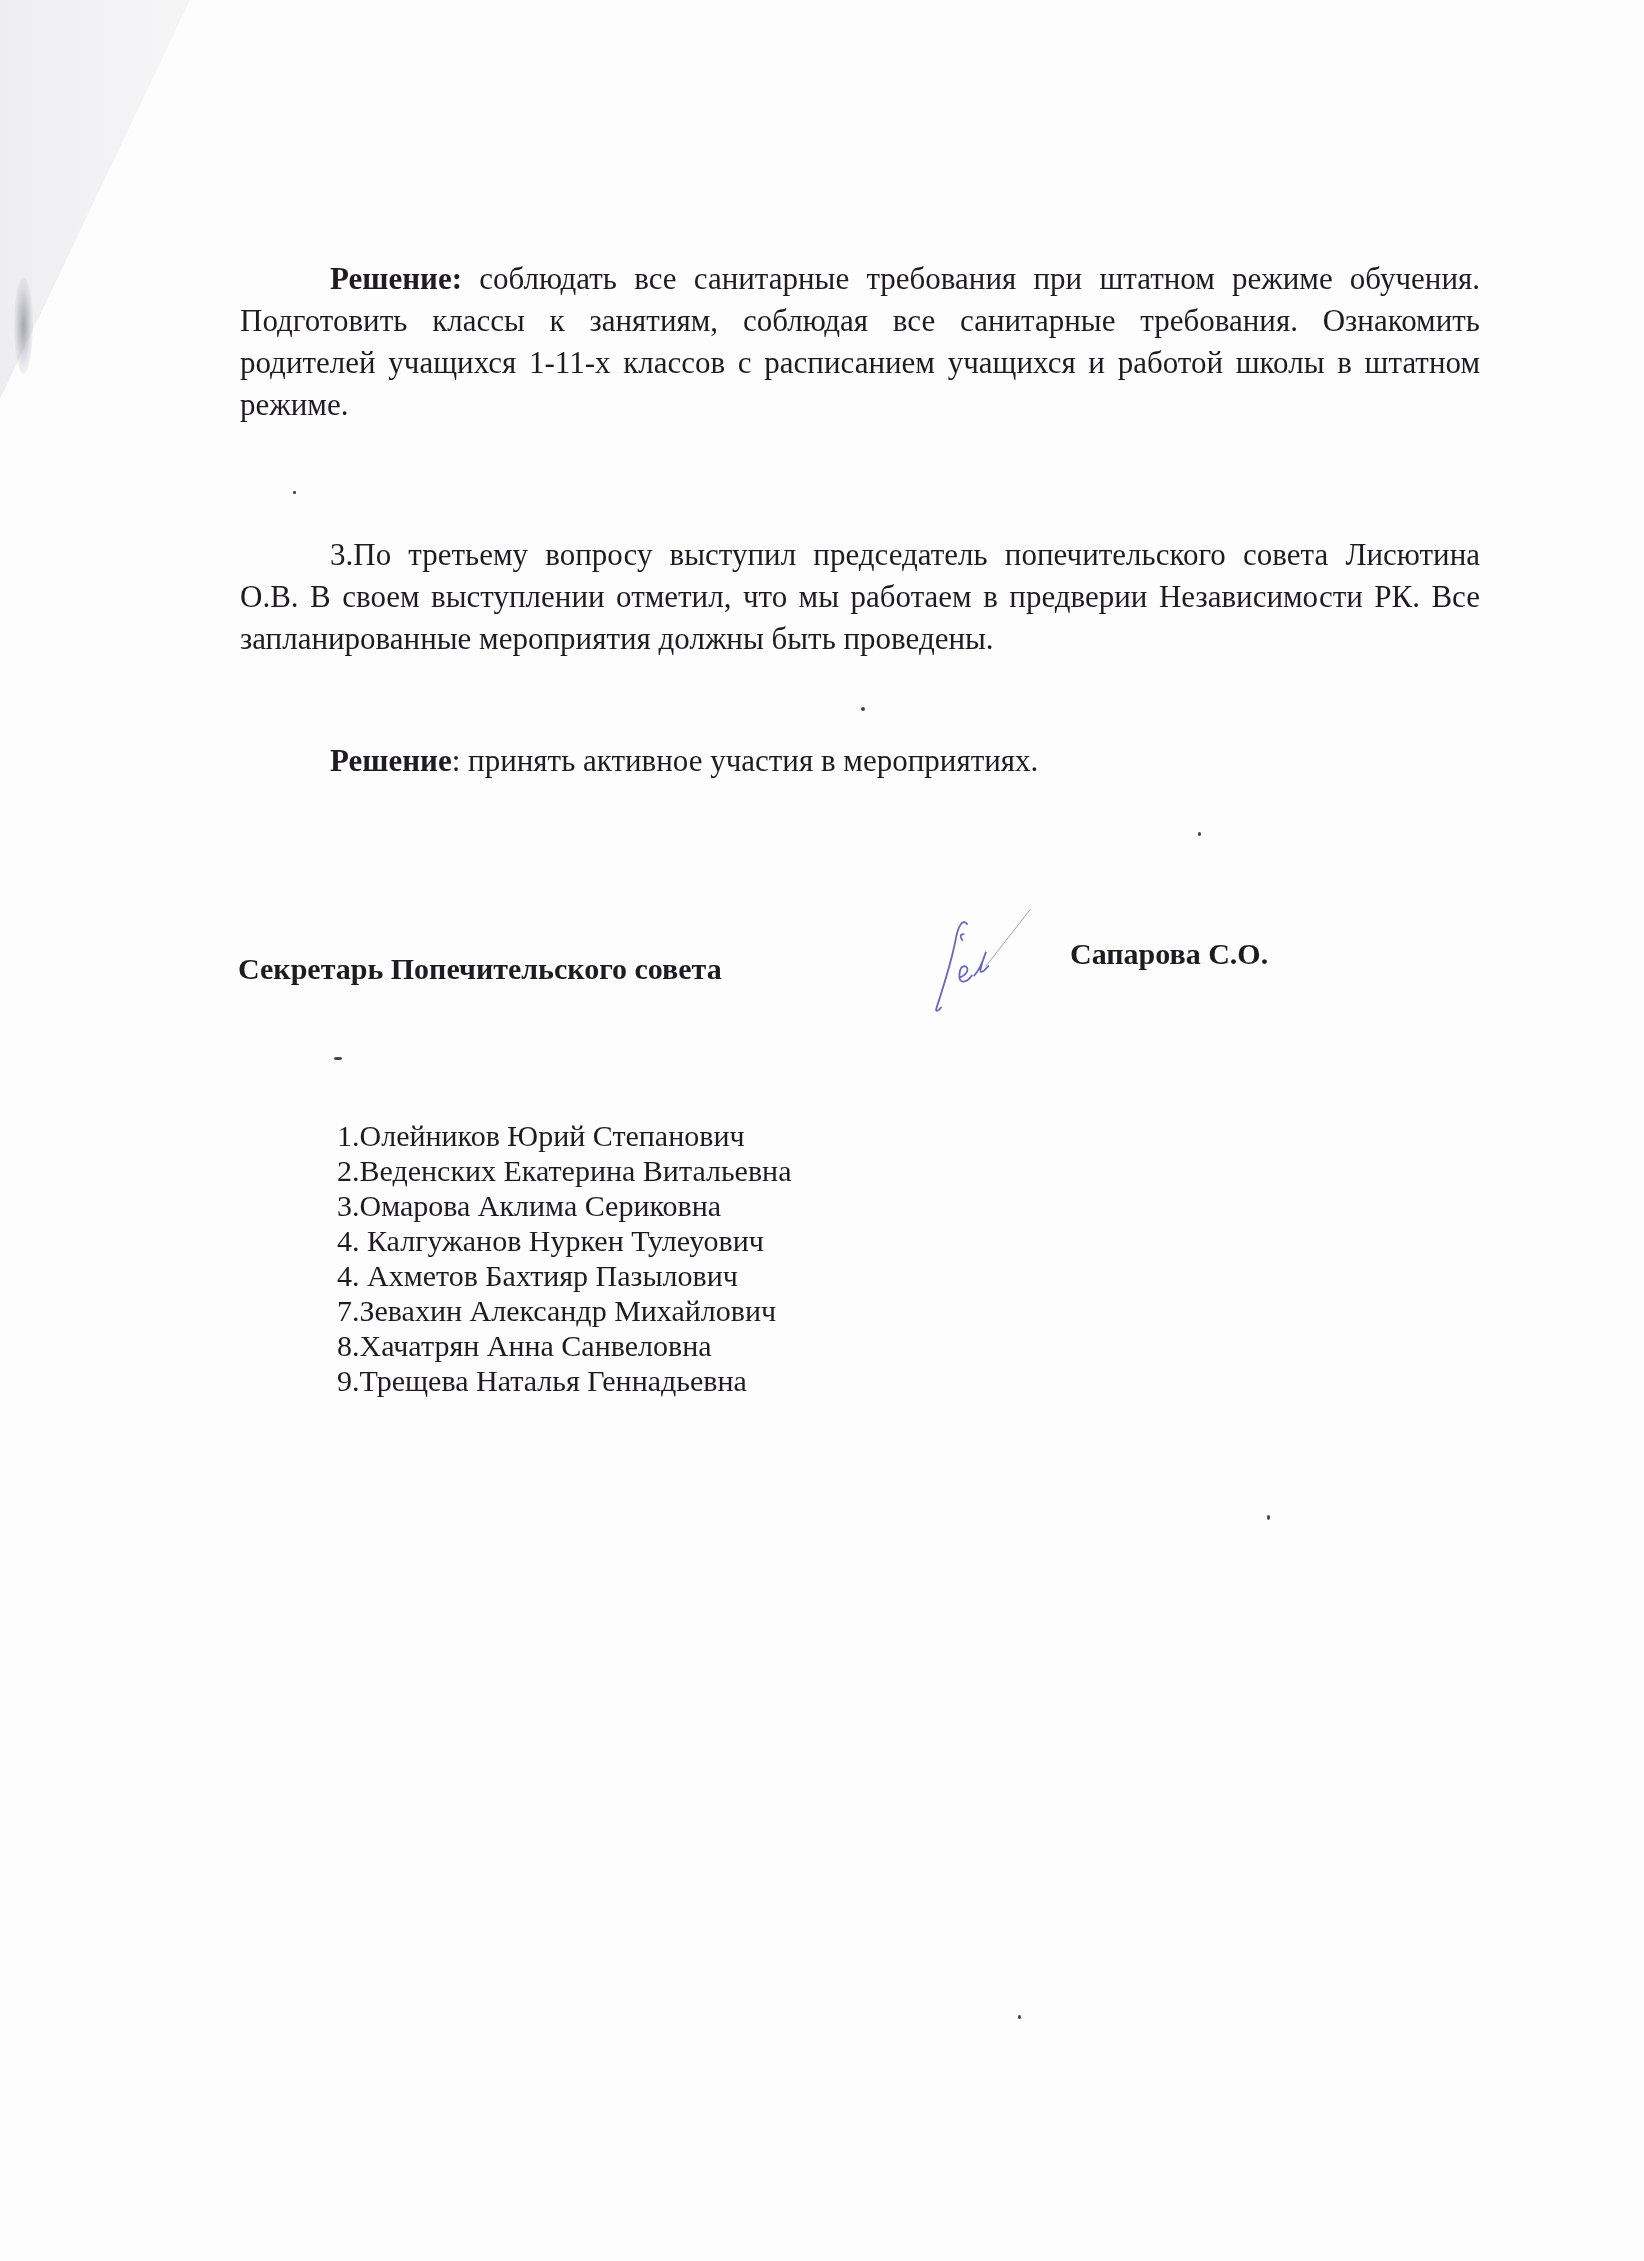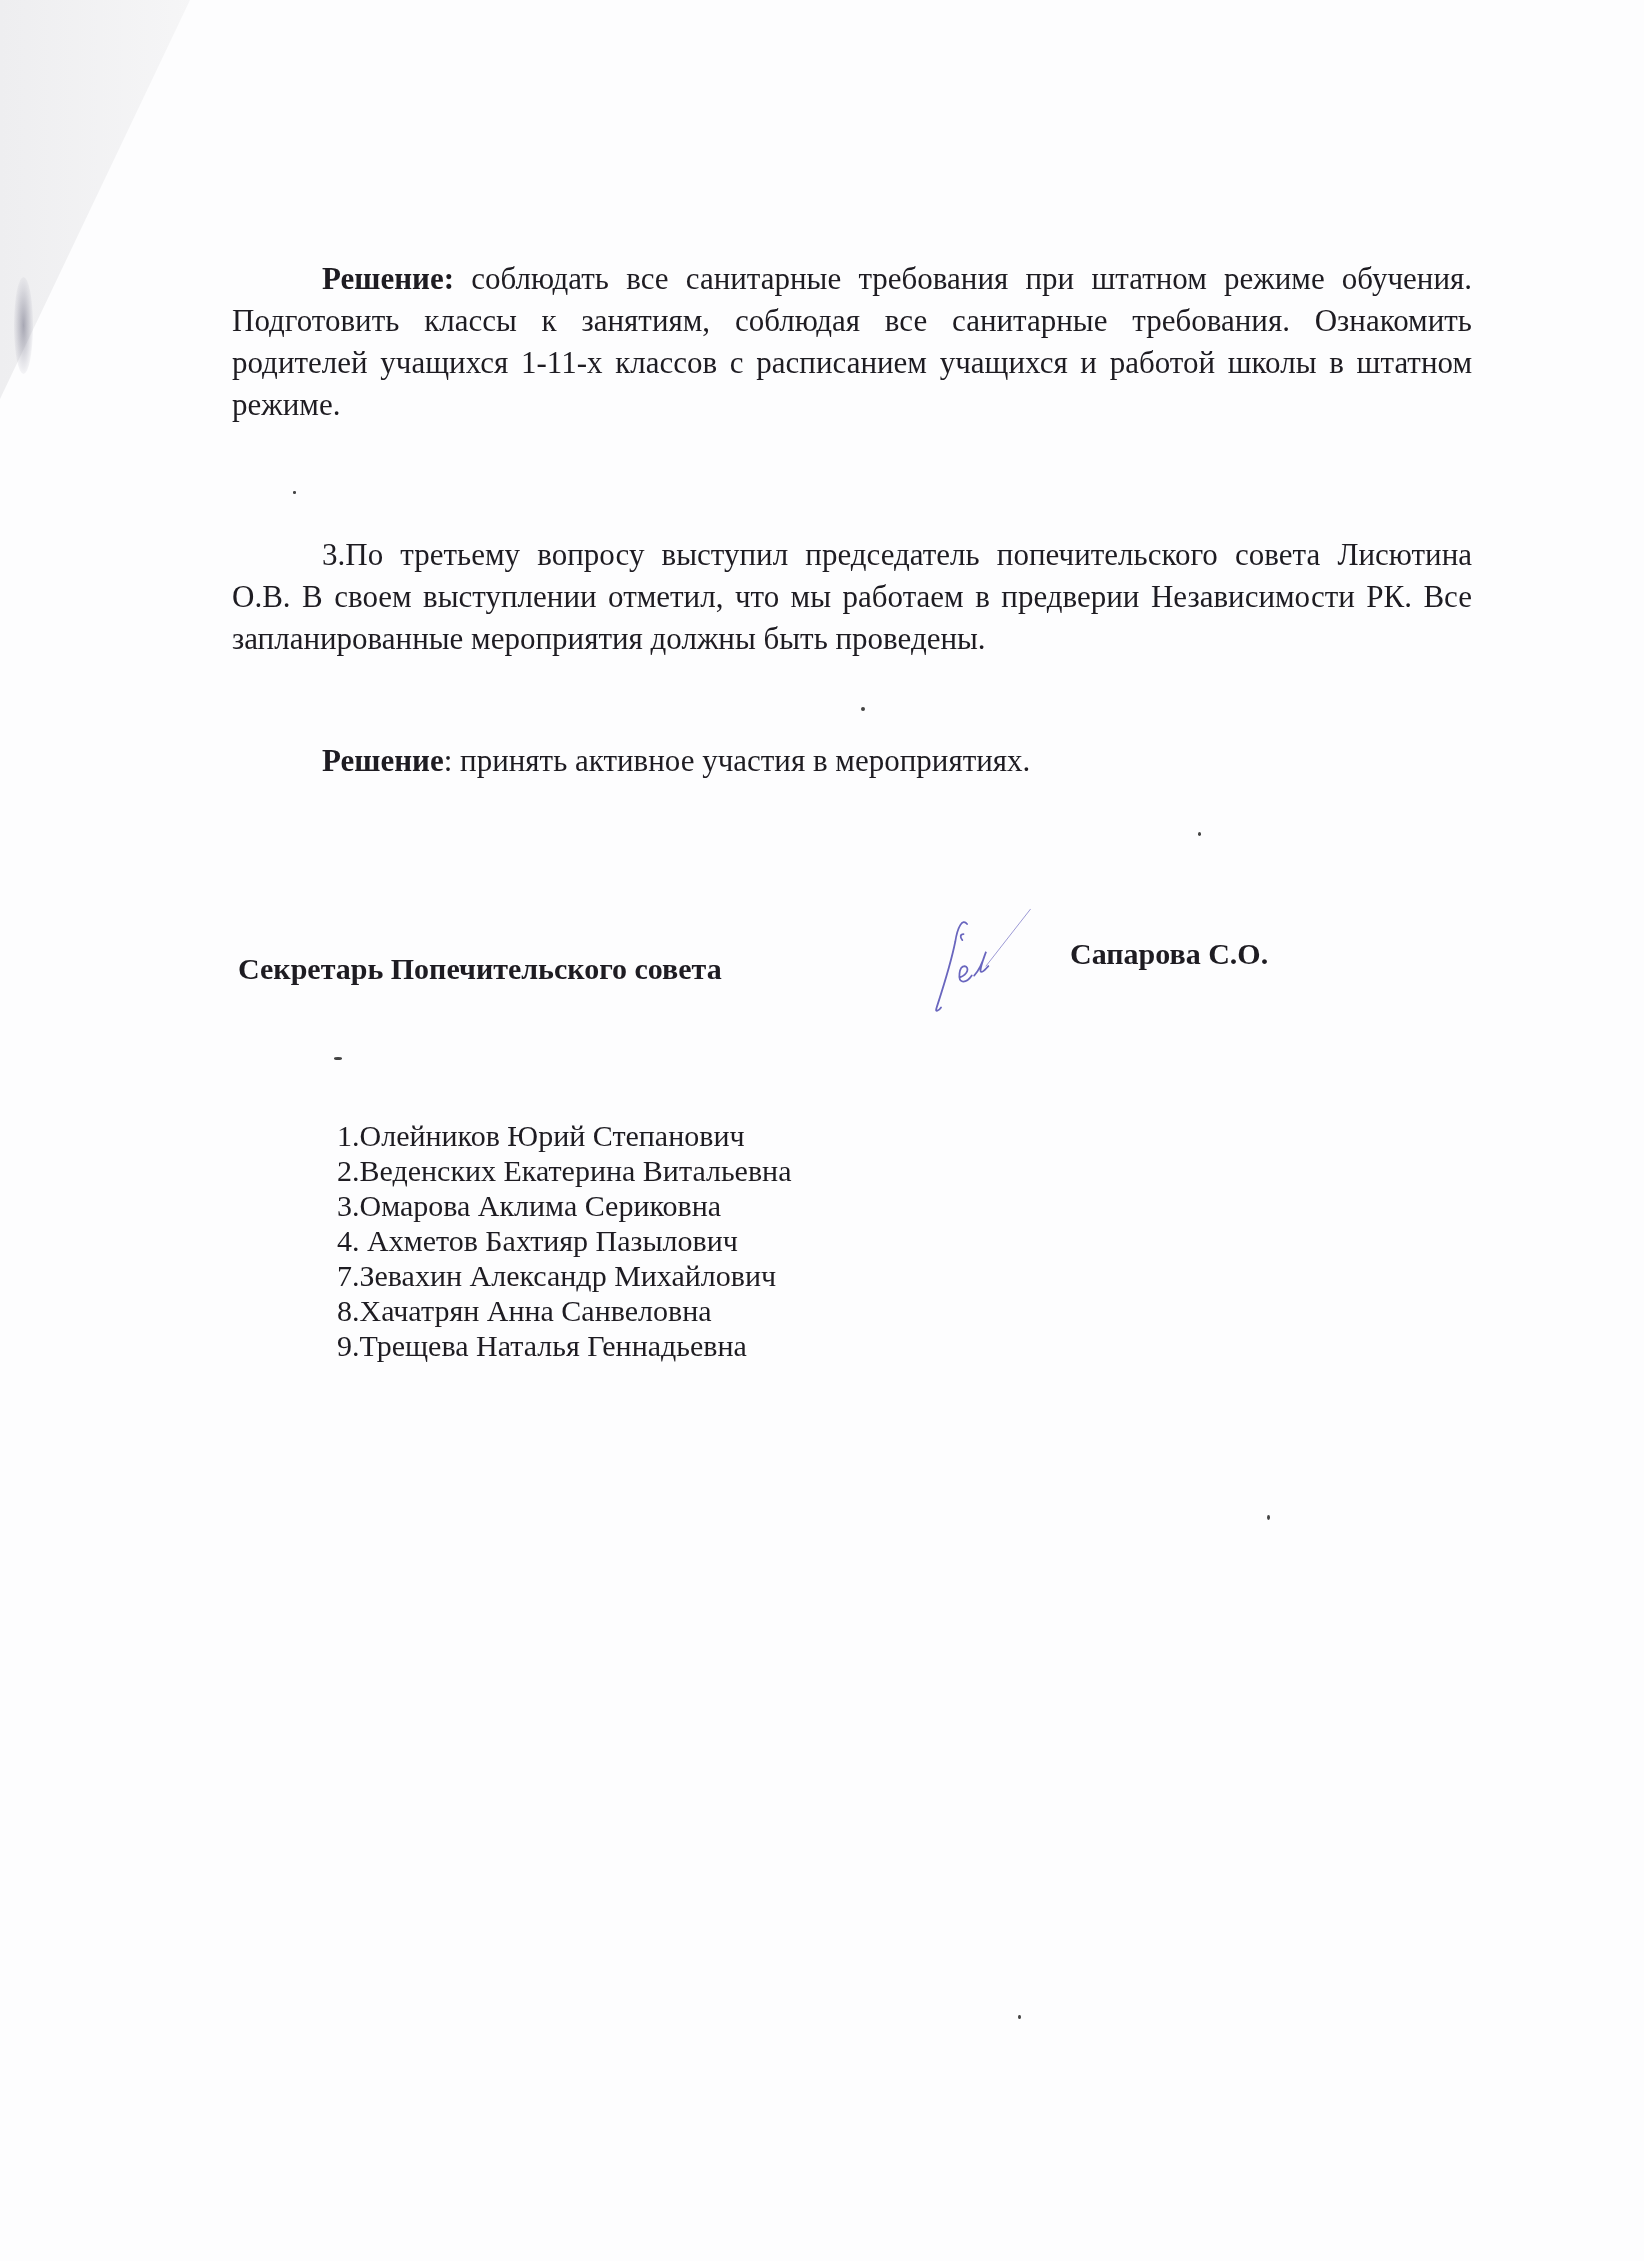--- a/index.html
+++ b/index.html
@@ -20,21 +20,21 @@
     background: linear-gradient(to bottom right, transparent 49.6%, #c9c9cc 50%, transparent 50.6%);
     clip-path: polygon(0 0, 193px 0, 0 406px);
     opacity: 0.6;
   }
   .smudge {
     position: absolute; left: 14px; top: 277px; width: 19.3px; height: 97px;
     background: radial-gradient(ellipse at center, rgba(110,110,130,0.55) 0%, rgba(160,160,175,0.25) 55%, transparent 80%);
     border-radius: 50%;
   }
   .text-block {
-    position: absolute; left: 232px; width: 1240px;
+    position: absolute; left: 240px; width: 1240px;
     font-size: 31px; line-height: 42px;
     text-align: justify;
   }
   .text-block p { margin: 0; text-indent: 90px; }
   .bold { font-weight: bold; }
   #para1 { top: 258px; }
   #para2 { top: 522px; margin-top: 12px; }
   #para3 { top: 740px; }
   .sig-line {
     position: absolute; top: 952px; left: 238px; width: 1160px;
@@ -82,20 +82,21 @@
     <path d="M76,135 C90,130 92,118 84,116 C74,116 72,140 80,142 C86,143 92,138 96,132"></path>
     <path d="M100,132 C110,122 116,105 120,92 C114,108 108,126 112,126 C116,126 120,120 124,116"></path>
     <path d="M120,116 L195,20" stroke-width="1.6" opacity="0.7"></path>
   </g>
 </svg>
 
 <ol class="members">
   <li>1.Олейников Юрий Степанович</li>
   <li>2.Веденских Екатерина Витальевна</li>
   <li>3.Омарова Аклима Сериковна</li>
+  <li>4. Калгужанов Нуркен Тулеуович</li>
   <li>4. Ахметов Бахтияр Пазылович</li>
   <li>7.Зевахин Александр Михайлович</li>
   <li>8.Хачатрян Анна Санвеловна</li>
   <li>9.Трещева Наталья Геннадьевна</li>
 </ol>
 
 <div class="speck" style="left:293px;top:491px;width:2.6px;height:2.6px;"></div>
 <div class="speck" style="left:861px;top:707px;width:3.9px;height:3.9px;"></div>
 <div class="speck" style="left:1198px;top:832px;width:3.2px;height:3.9px;"></div>
 <div class="speck" style="left:334px;top:1057px;width:7.7px;height:2.6px;"></div>

